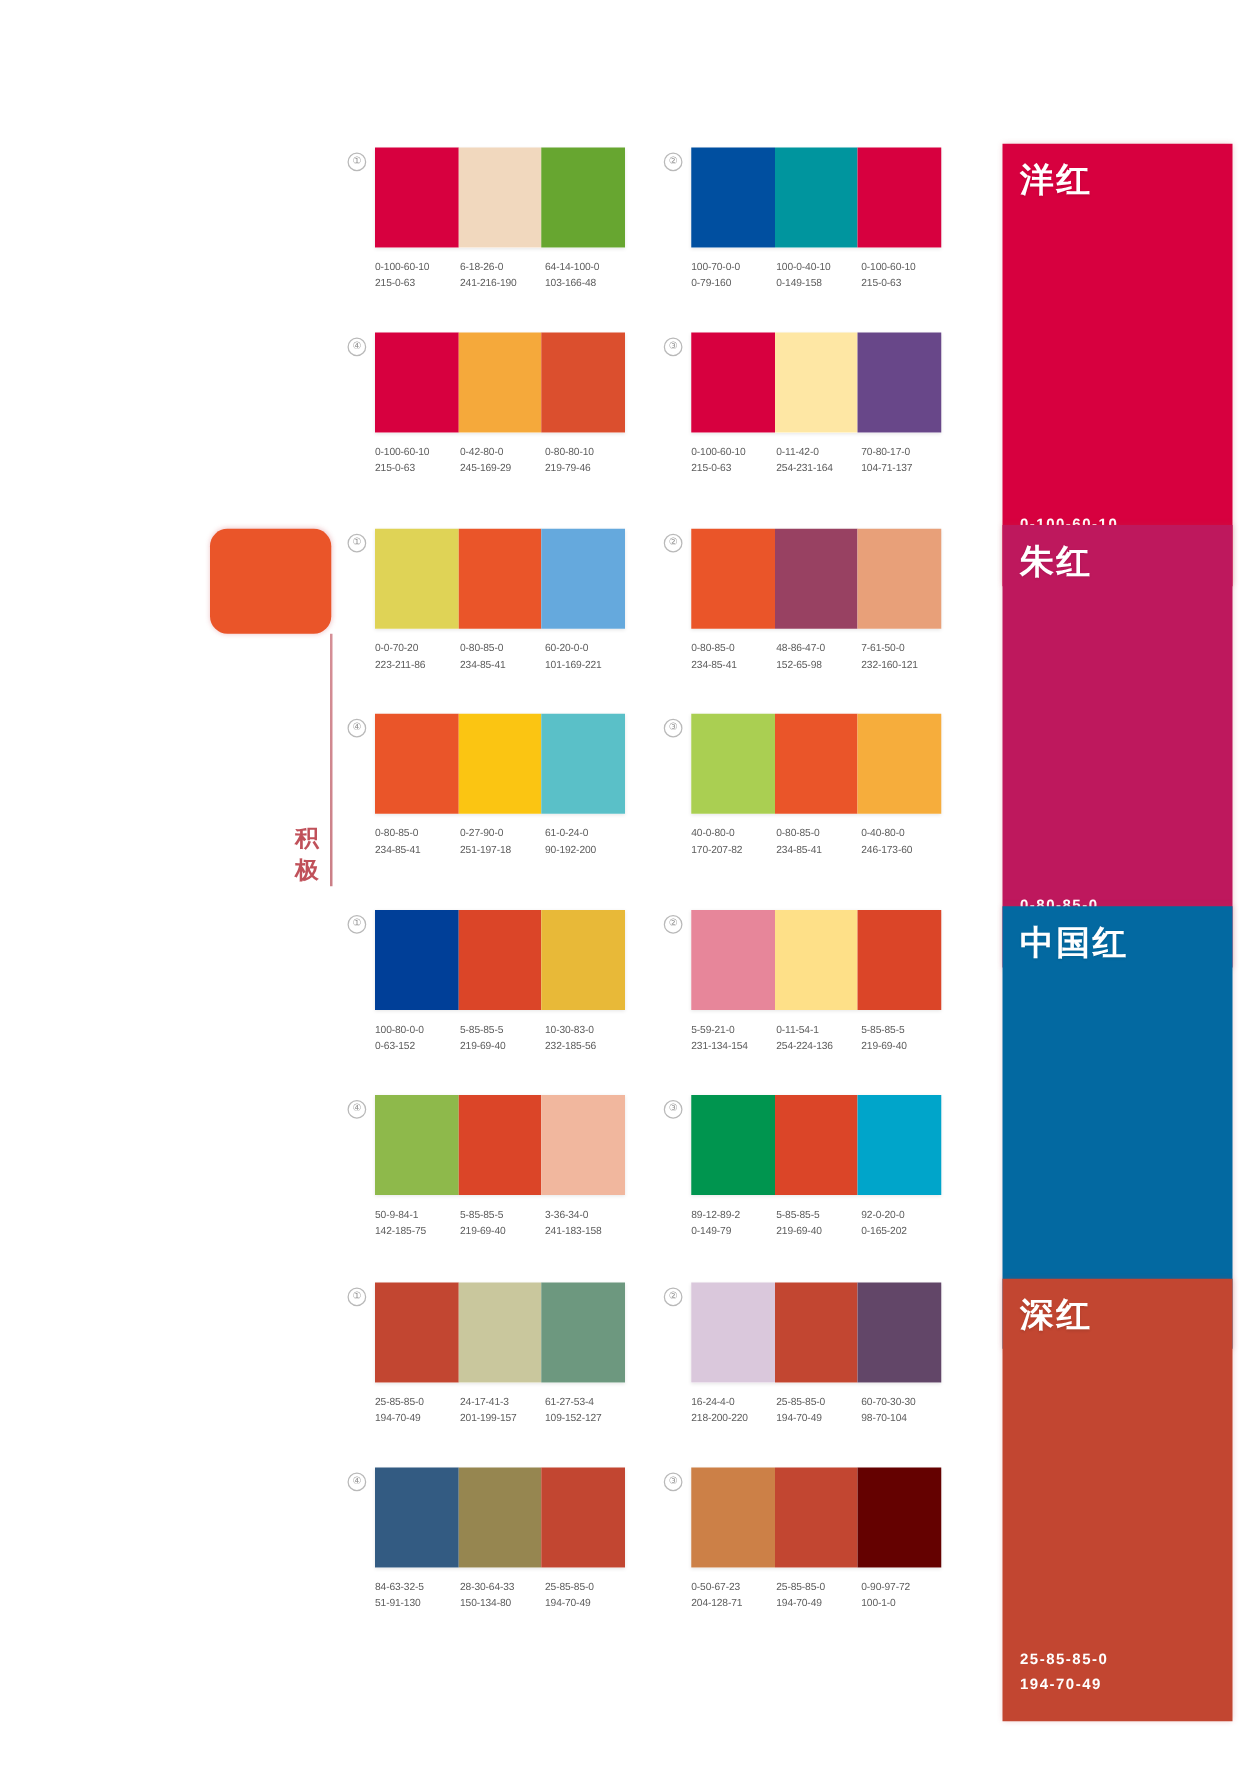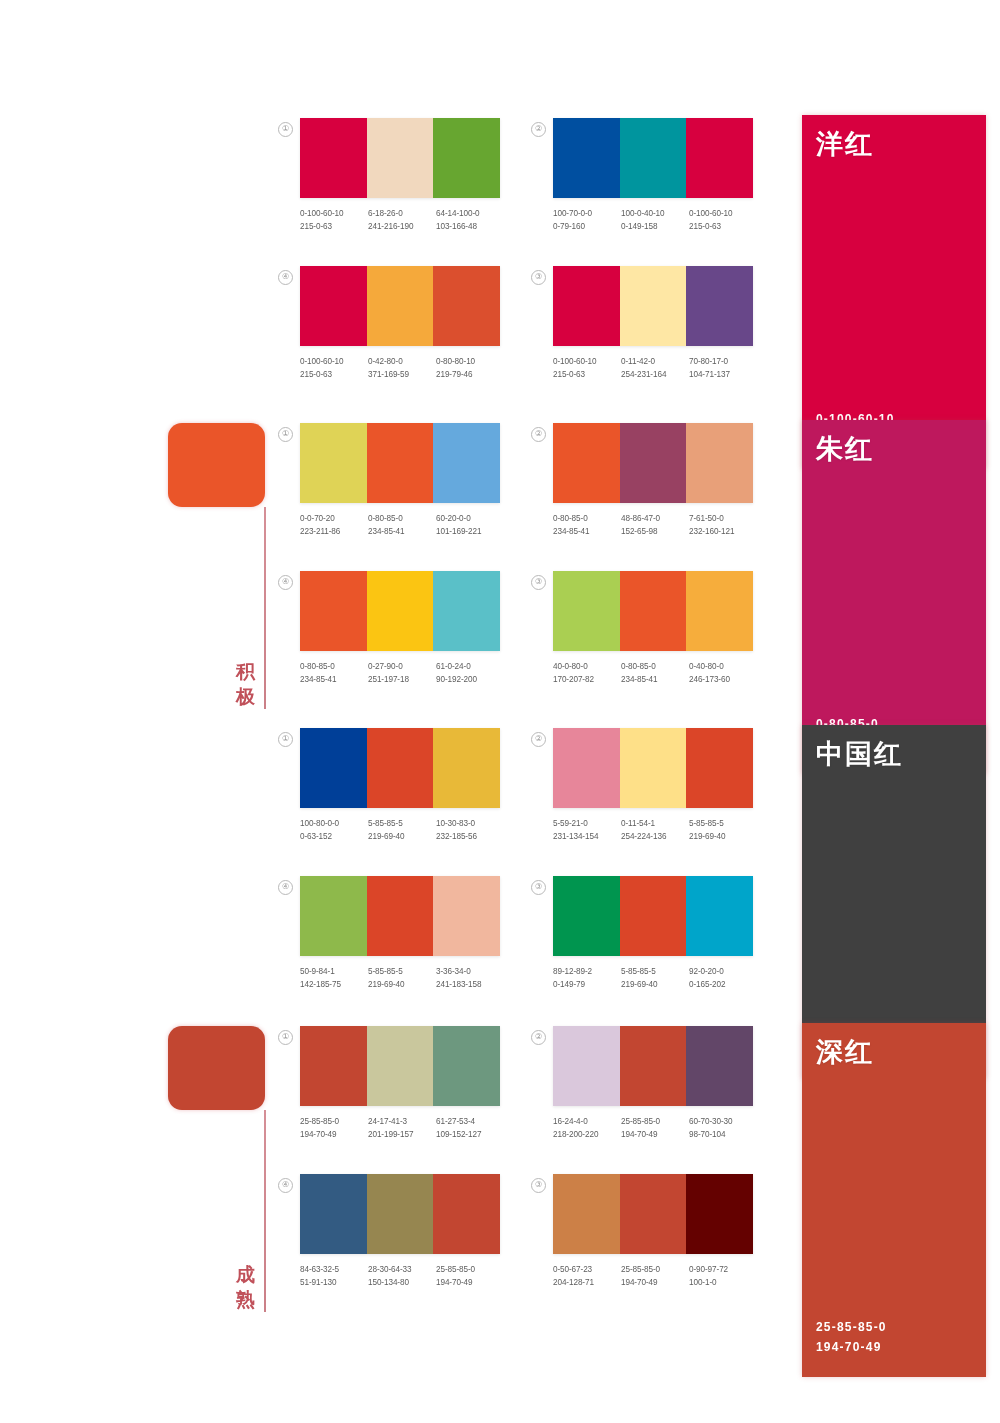--- a/index.html
+++ b/index.html
@@ -133,21 +133,21 @@
           <div class="bar" title="245-169-59" style="background: rgb(245, 169, 59);"></div>
           <div class="bar" title="219-79-46" style="background: rgb(219, 79, 46);"></div>
         </div>
         <div class="codes">
           <div class="code">
             <div>0-100-60-10</div>
             <div class="c2">215-0-63</div>
           </div>
           <div class="code">
             <div>0-42-80-0</div>
-            <div class="c2">371-169-59</div>
+            <div class="c2">245-169-29</div>
           </div>
           <div class="code">
             <div>0-80-80-10</div>
             <div class="c2">219-79-46</div>
           </div>
         </div>
       </div>
       <div class="group" style="left: 553px; top: 156px;">
         <div class="gnum">③</div>
         <div class="bars">
@@ -362,34 +362,29 @@
           <div class="code">
             <div>5-85-85-5</div>
             <div class="c2">219-69-40</div>
           </div>
           <div class="code">
             <div>92-0-20-0</div>
             <div class="c2">0-165-202</div>
           </div>
         </div>
       </div>
-      <div class="hero" style="background: #404040; text-decoration: underline;">
+      <div class="hero" style="background: #0369a1; text-decoration: underline;">
         <div class="hero-name">中国红</div>
         <div class="hero-codes">
           <div>5-85-85-5</div>
           <div>219-69-40</div>
         </div>
       </div>
     </div>
     <div class="family" style="top: 1018px; height: 300px;">
-      <div class="chip-wrap">
-        <div class="chip" title="深红" style="background: rgb(194, 70, 49);"></div>
-        <div class="stem"></div>
-        <div class="vlabel">成熟</div>
-      </div>
       <div class="group" style="left: 300px; top: 8px;">
         <div class="gnum">①</div>
         <div class="bars">
           <div class="bar" title="194-70-49" style="background: rgb(194, 70, 49);"></div>
           <div class="bar" title="201-199-157" style="background: rgb(201, 199, 157);"></div>
           <div class="bar" title="109-152-127" style="background: rgb(109, 152, 127);"></div>
         </div>
         <div class="codes">
           <div class="code">
             <div>25-85-85-0</div>

